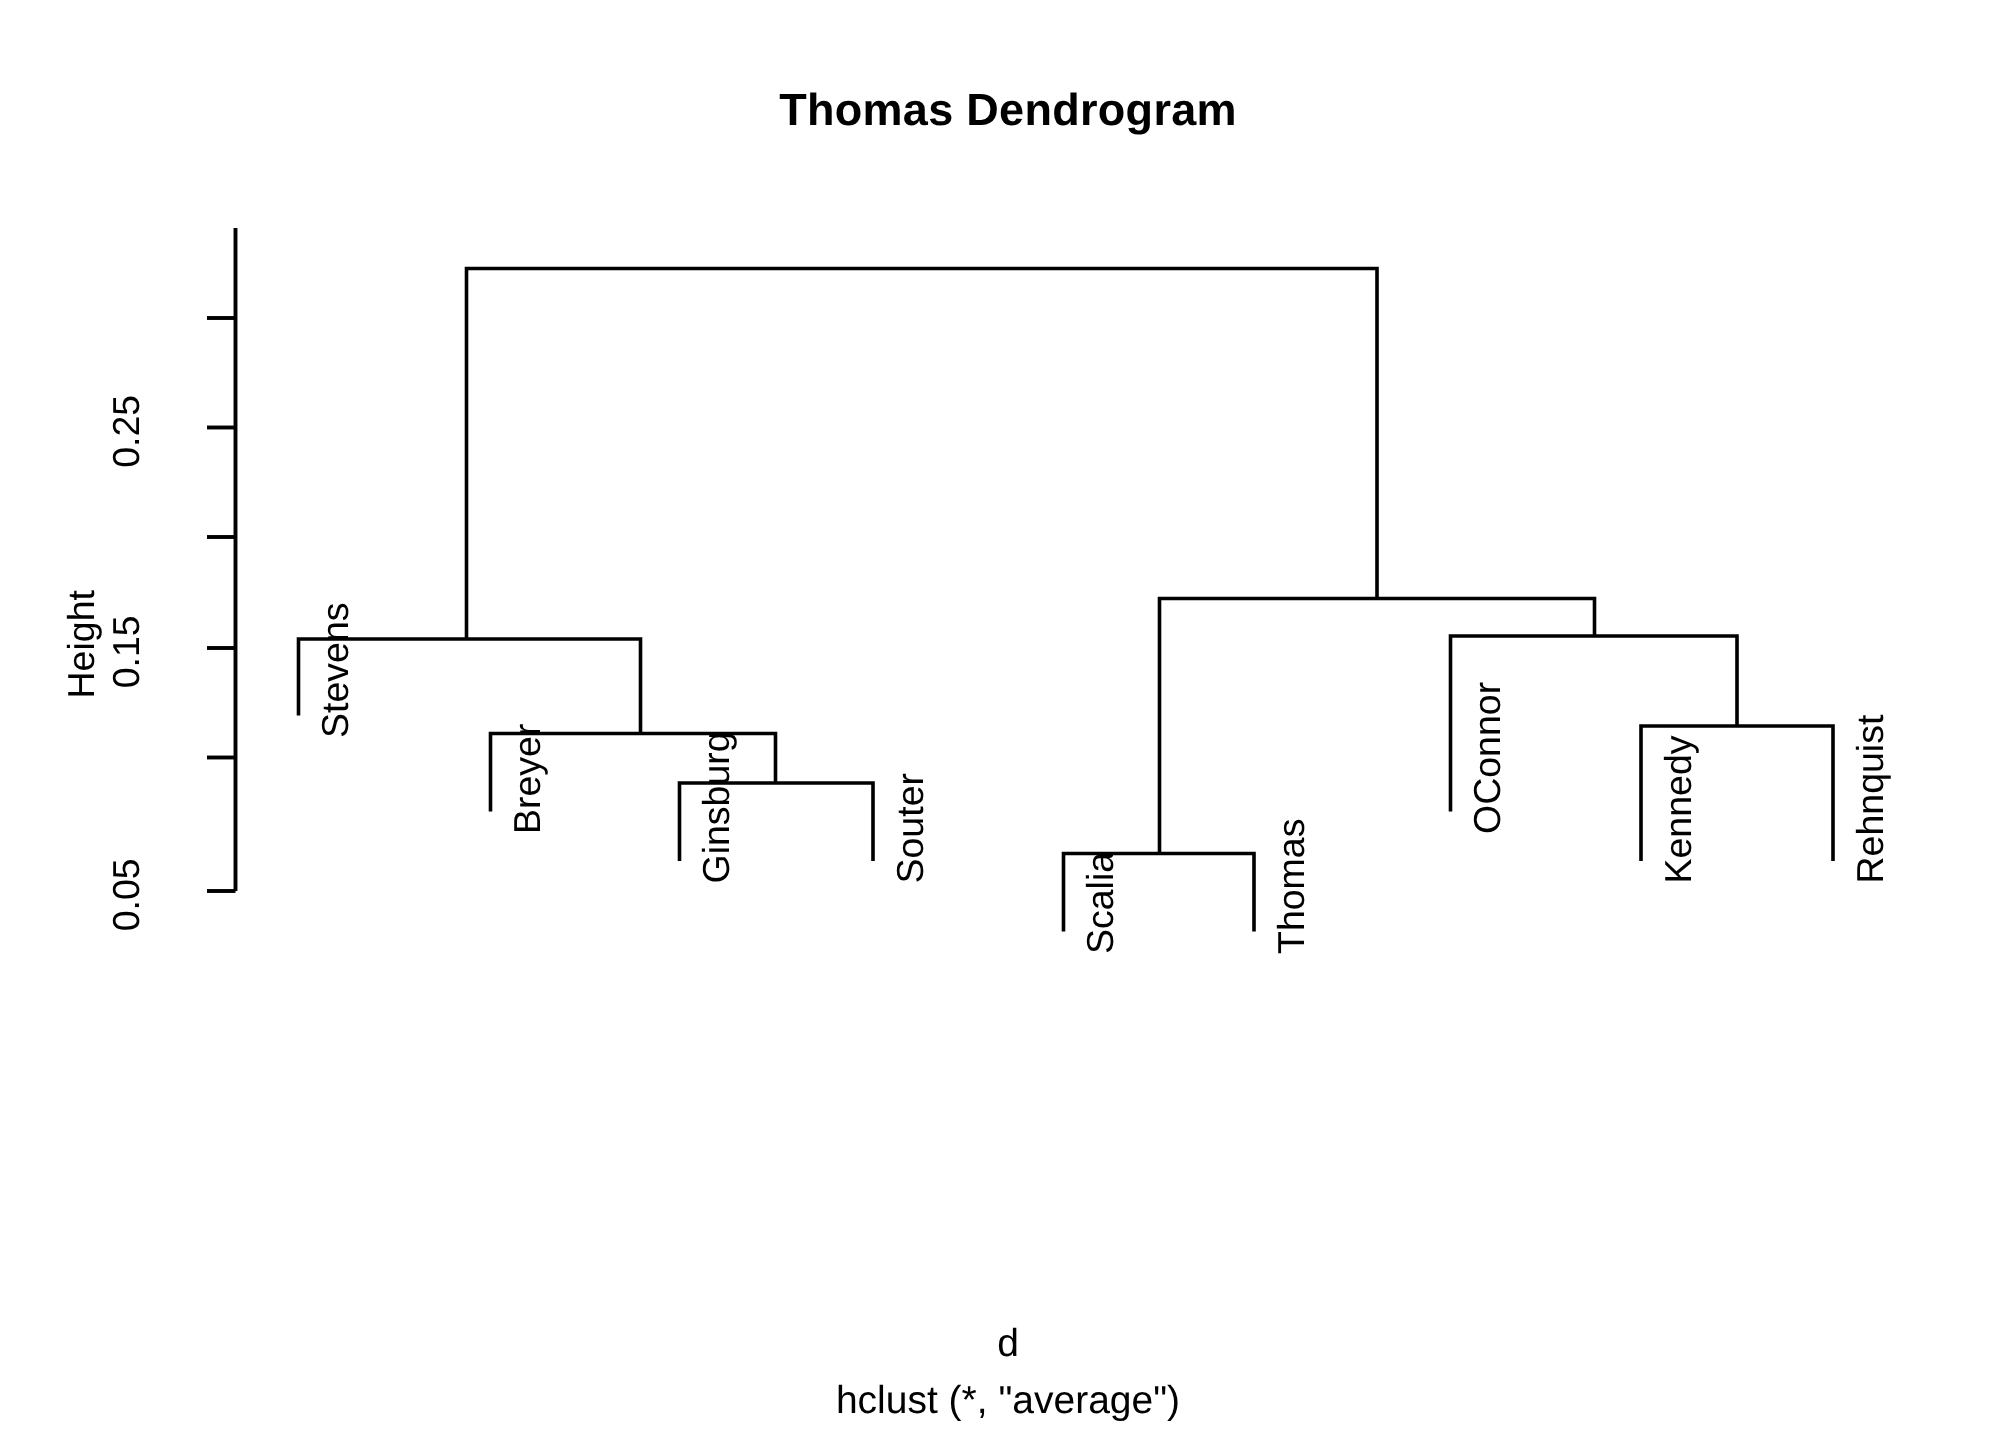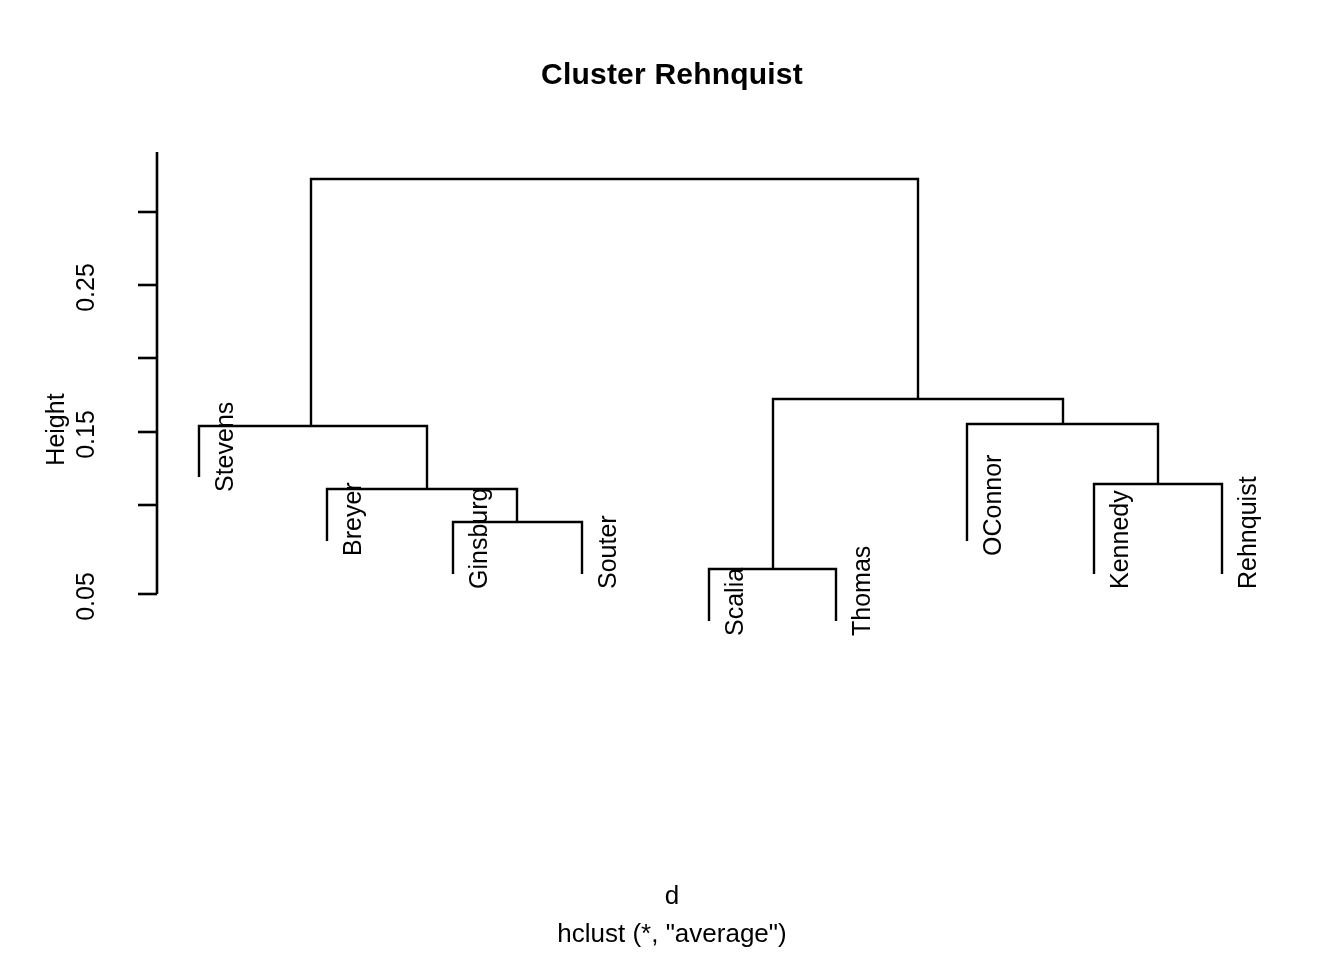--- a/index.html
+++ b/index.html
@@ -32,21 +32,21 @@
     position:absolute;font-size:25px;white-space:nowrap;
     transform-origin:left top;transform:rotate(-90deg);
   }
   svg{position:absolute;left:0;top:0;}
 </style>
 </head>
 <body>
 
 <div class="plot">
 
-  <div id="title">Cluster Rehnquist</div>
+  <div id="title">Thomas Dendrogram</div>
 
   <div id="ylab">Height</div>
 
   <svg width="1344" height="960">
     <g id="axis-group" stroke="#000000" stroke-width="2.6" fill="none">
       <line id="axis-line" x1="157" y1="152" x2="157" y2="594"></line>
       <line x1="157" y1="212" x2="138" y2="212"></line>
       <line x1="157" y1="285" x2="138" y2="285"></line>
       <line x1="157" y1="358" x2="138" y2="358"></line>
       <line x1="157" y1="432" x2="138" y2="432"></line>

